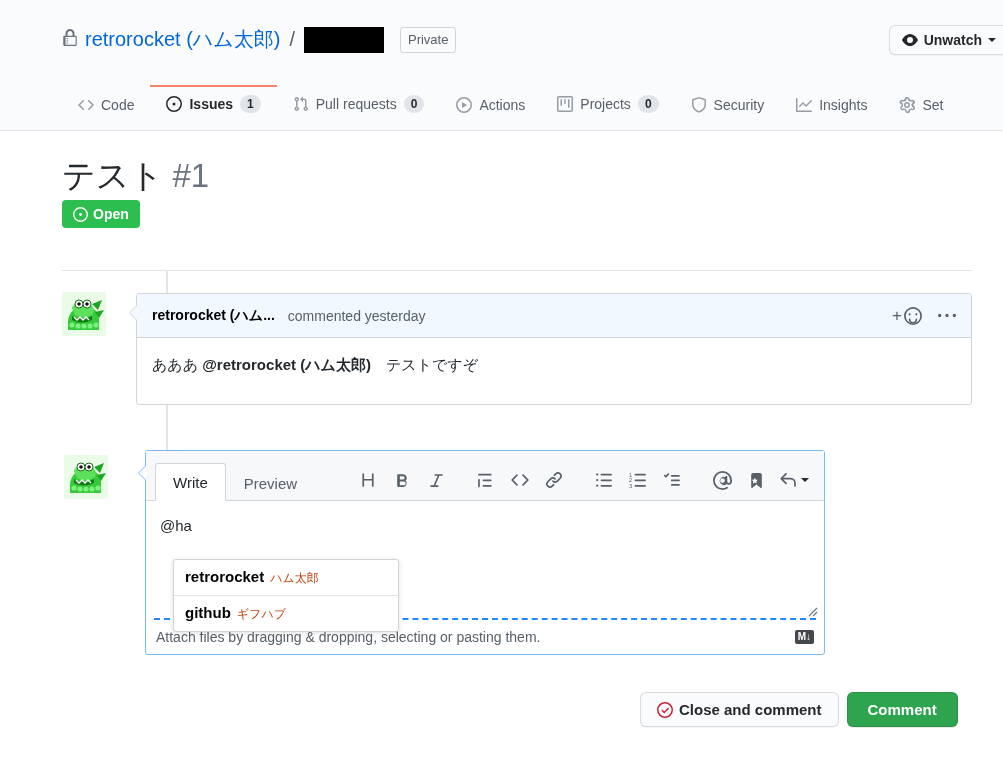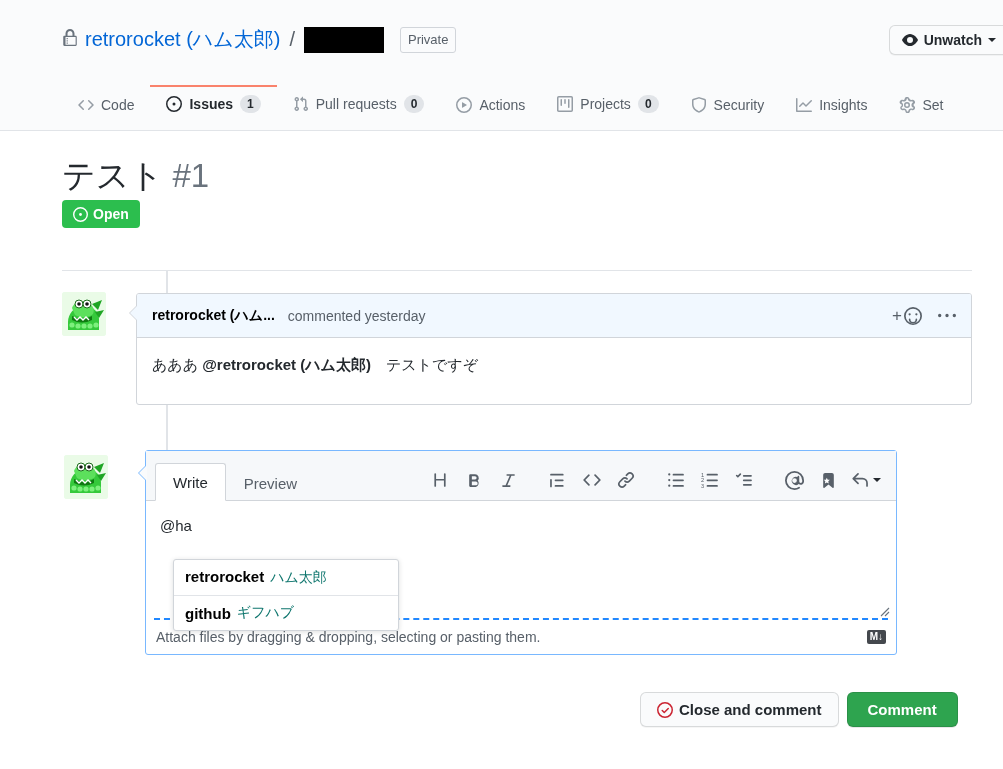--- a/index.html
+++ b/index.html
@@ -139,21 +139,21 @@
   .comment-body {
     padding: 16px 15px; font-size: 15px; color: #24292e; line-height: 1.5;
     min-height: 66px;
   }
   .comment-body b { font-weight: bold; }
   .mention { font-weight: 600; color: #24292e; }
 
   
   .form-avatar { left: 64px; top: 455px; }
   .comment-form {
-    position: absolute; left: 145px; top: 450px; width: 752px;
+    position: absolute; left: 145px; top: 450px; width: 680px;
     border: 1px solid #79b8ff; border-radius: 3px; background: #fff;
   }
   .comment-form::before {
     content: ""; position: absolute; left: -8px; top: 14px;
     width: 0; height: 0;
     border-top: 8px solid transparent; border-bottom: 8px solid transparent;
     border-right: 8px solid #79b8ff;
   }
   .comment-form::after {
     content: ""; position: absolute; left: -7px; top: 14px;
@@ -204,23 +204,23 @@
   
   .autocomplete {
     position: absolute; left: 173px; top: 559px; width: 226px;
     background: #fff; border: 1px solid #d1d5da; border-radius: 3px;
     box-shadow: 0 1px 5px rgba(27,31,35,0.15); z-index: 20;
   }
   .ac-item {
     padding: 8px 11px; font-size: 15px; cursor: pointer;
     border-bottom: 1px solid #e1e4e8; display: flex; gap: 6px; align-items: baseline;
   }
-  .ac-item:last-child { border-bottom: none; align-items: flex-end; }
+  .ac-item:last-child { border-bottom: none; }
   .ac-login { font-weight: bold; color: #000000; }
-  .ac-name { color: #0f766e; font-size: 14px; }
+  .ac-name { color: #c2410c; font-size: 12px; }
 
   .attach-bar {
     display: flex; align-items: center;
     padding: 8px 10px 9px; font-size: 14px; color: #586069;
     border-top: 1px solid transparent;
   }
   .md-badge {
     margin-left: auto; background: #44484d; color: #fff;
     font-size: 10px; font-weight: bold; border-radius: 2px;
     padding: 2px 3px; line-height: 1; display: flex; align-items: center;

